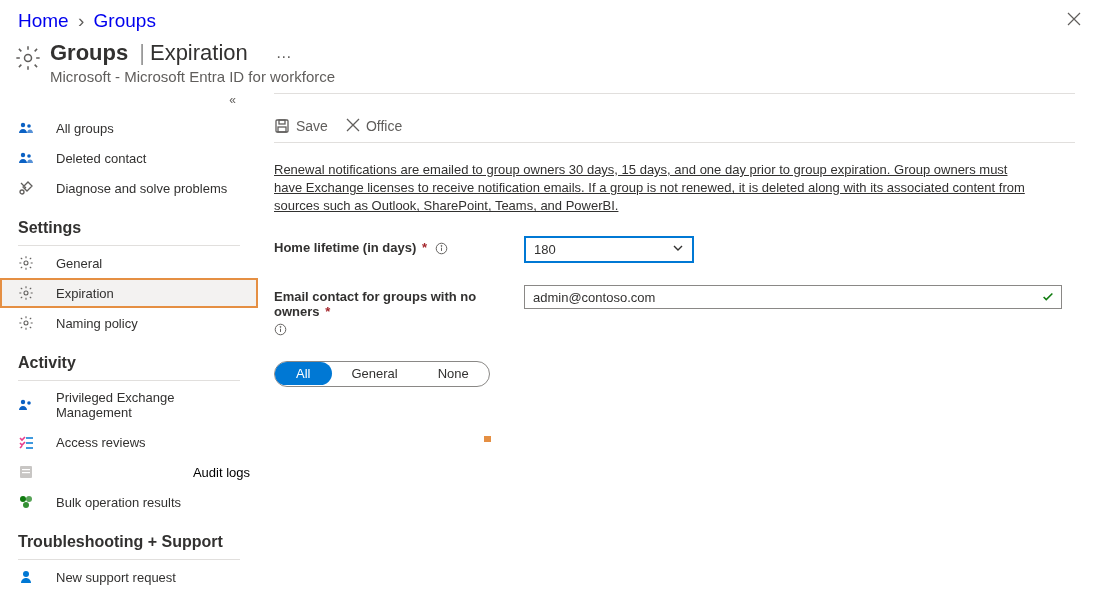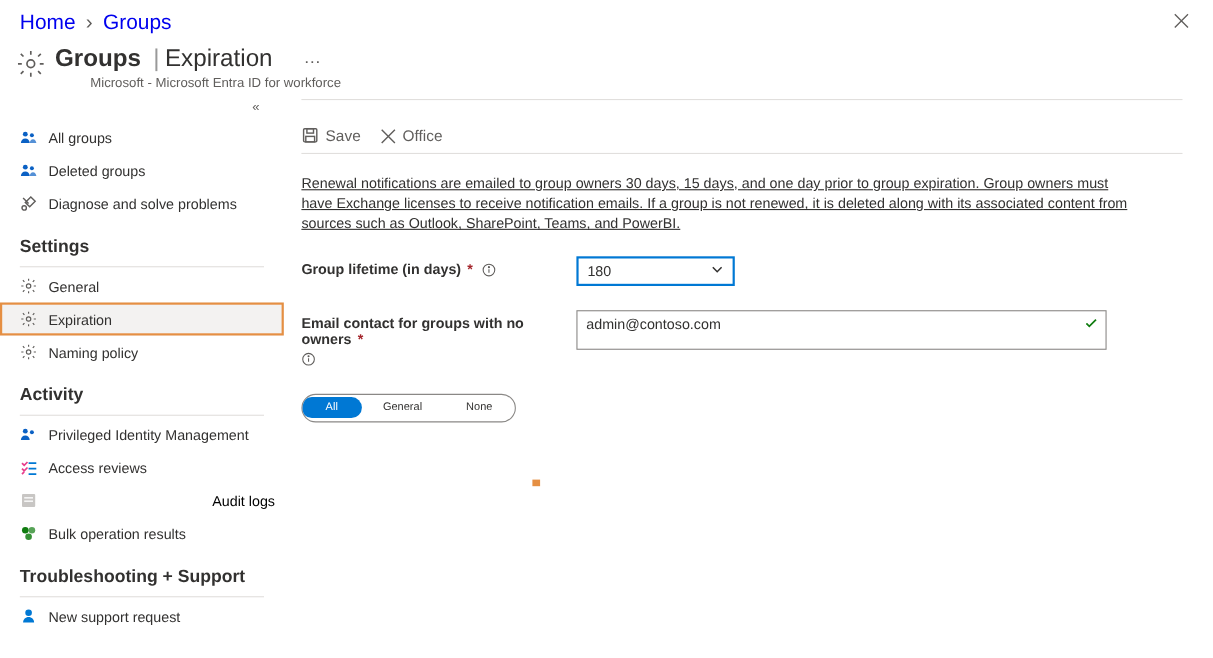--- a/index.html
+++ b/index.html
@@ -47,21 +47,21 @@
     margin: 0;
     font-size: 22px;
     font-weight: 400;
     color: #323130;
     display: flex;
     align-items: center;
   }
   .header h1 strong { font-weight: 700; margin-right: 6px;}
   .header h1 .pipe { color: #999; margin: 0 5px; font-weight: 300;}
   .header .dots { color: #605e5c; margin-left: 28px; font-size:16px; letter-spacing:1px;}
-  .header .subtitle { font-size: 12px; color: #605e5c; margin-top:2px;margin-left:32px;}
+  .header .subtitle { font-size: 15px; color: #605e5c; margin-top:2px;}
 
   .layout {
     display: flex;
   }
 
   .sidebar {
     width: 258px;
     padding: 0 0 0 0;
     position: relative;
   }
@@ -71,20 +71,21 @@
     color: #605e5c;
     font-size: 12px;
   }
   .nav-item {
     display: flex;
     align-items: center;
     padding: 7px 8px 7px 18px;
     cursor: pointer;
     font-size: 13px;
     color: #323130;
+    gap: 12px;
   }
   .nav-item.selected {
     background: #f3f2f1;
     border: 2px solid #e58f43;
     padding: 5px 6px 5px 16px;
   }
   .nav-item.disabled { color: #000000; justify-content: space-between; }
   .nav-item .icon {
     width: 16px; height: 16px;
     display: inline-flex;
@@ -110,21 +111,21 @@
   }
   .toolbar {
     display: flex;
     align-items: center;
     border-bottom: 1px solid #e1dfdd;
     padding: 2px 0 8px 0;
     margin-bottom: 4px;
   }
   .toolbar-btn {
     display: flex;
-    align-items: flex-end;
+    align-items: flex-start;
     color: #605e5c;
     margin-right: 18px;
     cursor: pointer;
     font-size: 14px;
   }
   .toolbar-btn .ticon { margin-right: 6px; display:inline-flex;}
   .top-divider {
     border-bottom: 1px solid #e1dfdd;
     margin-bottom: 22px;
   }
@@ -153,34 +154,34 @@
     display: inline-flex;
     vertical-align: middle;
     color: #605e5c;
     margin-left: 2px;
   }
   .info-icon-block { margin-top: 4px; color:#605e5c;}
 
   .select-box {
     border: 2px solid #0078d4;
     padding: 4px 8px;
-    width: 144px;
+    width: 170px;
     display: flex;
     justify-content: space-between;
     align-items: center;
     font-size: 13px;
     cursor: pointer;
     background:#fff;
   }
   .select-box .chev { color:#323130; }
 
   .text-input {
     border: 1px solid #8a8886;
-    padding: 4px 26px 15px 8px;
-    width: 482px;
+    padding: 4px 26px 3px 8px;
+    width: 538px;
     font-size: 13px;
     color: #323130;
     position: relative;
     background:#fff;
   }
   .text-input .check {
     position: absolute;
     right: 6px;
     top: 4px;
     color: #107c10;
@@ -189,21 +190,21 @@
   .segmented {
     border: 1px solid #8a8886;
     border-radius: 22px;
     display: inline-flex;
     overflow: hidden;
     height: 26px;
     align-items:center;
   }
   .segmented .seg {
     padding: 3px 20px;
-    font-size: 10px;
+    font-size: 13px;
     cursor: pointer;
     color:#323130;
   }
   .segmented .seg.active {
     background: #0078d4;
     color: #fff;
     border-radius: 22px;
     margin:-1px;
     padding:4px 22px;
   }
@@ -274,21 +275,21 @@
     </div>
     <div class="nav-item">
       <span class="icon c-blue">
           <svg width="16" height="16" viewBox="0 0 16 16" fill="currentColor">
             <circle cx="5" cy="5" r="2.2"></circle>
             <circle cx="11" cy="6" r="1.8"></circle>
             <path d="M1 13c0-2.2 1.8-4 4-4s4 1.8 4 4"></path>
             <path d="M9 13c0-1.7 1.3-3.5 3-3.5s3 1.8 3 3.5" opacity=".7"></path>
           </svg>
         </span>
-      <span>Deleted groups</span>
+      <span>Deleted contact</span>
     </div>
     <div class="nav-item">
       <span class="icon c-grey">
           <svg width="16" height="16" viewBox="0 0 16 16" fill="none" stroke="currentColor" stroke-width="1.3">
             <path d="M3 3l5 5M10 2l4 4-5 5-4-4z"></path>
             <circle cx="4" cy="12" r="2"></circle>
           </svg>
         </span>
       <span>Diagnose and solve problems</span>
     </div>
@@ -328,21 +329,21 @@
     <div class="section-divider"></div>
 
     <div class="nav-item">
       <span class="icon c-blue">
           <svg width="16" height="16" viewBox="0 0 16 16" fill="currentColor">
             <circle cx="5" cy="5" r="2.2"></circle>
             <circle cx="11" cy="6" r="1.8"></circle>
             <path d="M1 13c0-2.2 1.8-4 4-4s4 1.8 4 4"></path>
           </svg>
         </span>
-      <span>Privileged Identity Management</span>
+      <span>Privileged Exchange Management</span>
     </div>
     <div class="nav-item">
       <span class="icon c-teal">
           <svg width="16" height="16" viewBox="0 0 16 16" fill="none" stroke="currentColor" stroke-width="1.6">
             <path d="M2 4l2 2 3-3M2 9l2 2 3-3M2 14l2-2" stroke="#e83e8c"></path>
             <path d="M8 4h7M8 9h7M8 14h7" stroke="#0078d4"></path>
           </svg>
         </span>
       <span>Access reviews</span>
     </div>
@@ -401,21 +402,21 @@
             </svg>
           </span>
         <span>Office</span>
       </div>
     </div>
 
     <div class="info-text">Renewal notifications are emailed to group owners 30 days, 15 days, and one day prior to group expiration. Group owners must have Exchange licenses to receive notification emails. If a group is not renewed, it is deleted along with its associated content from sources such as Outlook, SharePoint, Teams, and PowerBI.</div>
 
     <div class="form-row">
       <div class="form-label">
-        <span>Group lifetime (in days)</span>
+        <span>Home lifetime (in days)</span>
         <span class="req">*</span>
         <span class="info-icon">
             <svg width="13" height="13" viewBox="0 0 16 16" fill="none" stroke="currentColor" stroke-width="1.2">
               <circle cx="8" cy="8" r="6.5"></circle>
               <line x1="8" y1="7" x2="8" y2="11"></line>
               <circle cx="8" cy="4.8" r="0.6" fill="currentColor"></circle>
             </svg>
           </span>
       </div>
       <div class="select-box">

